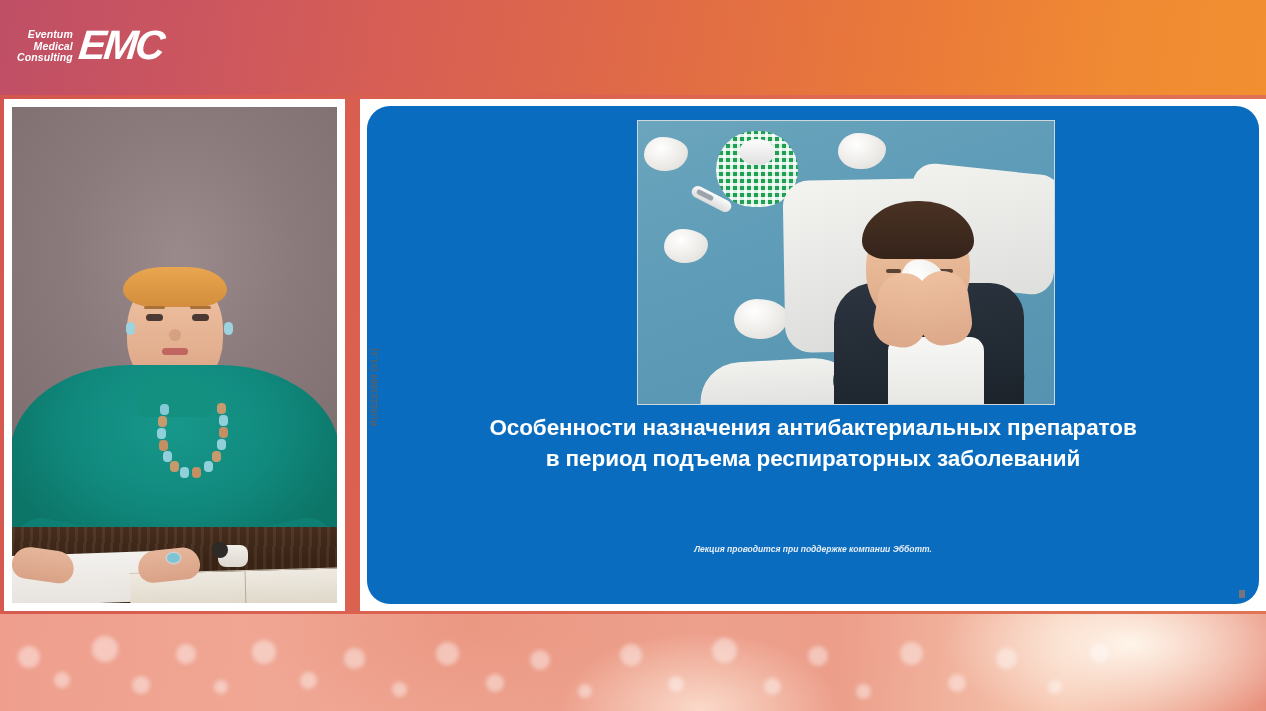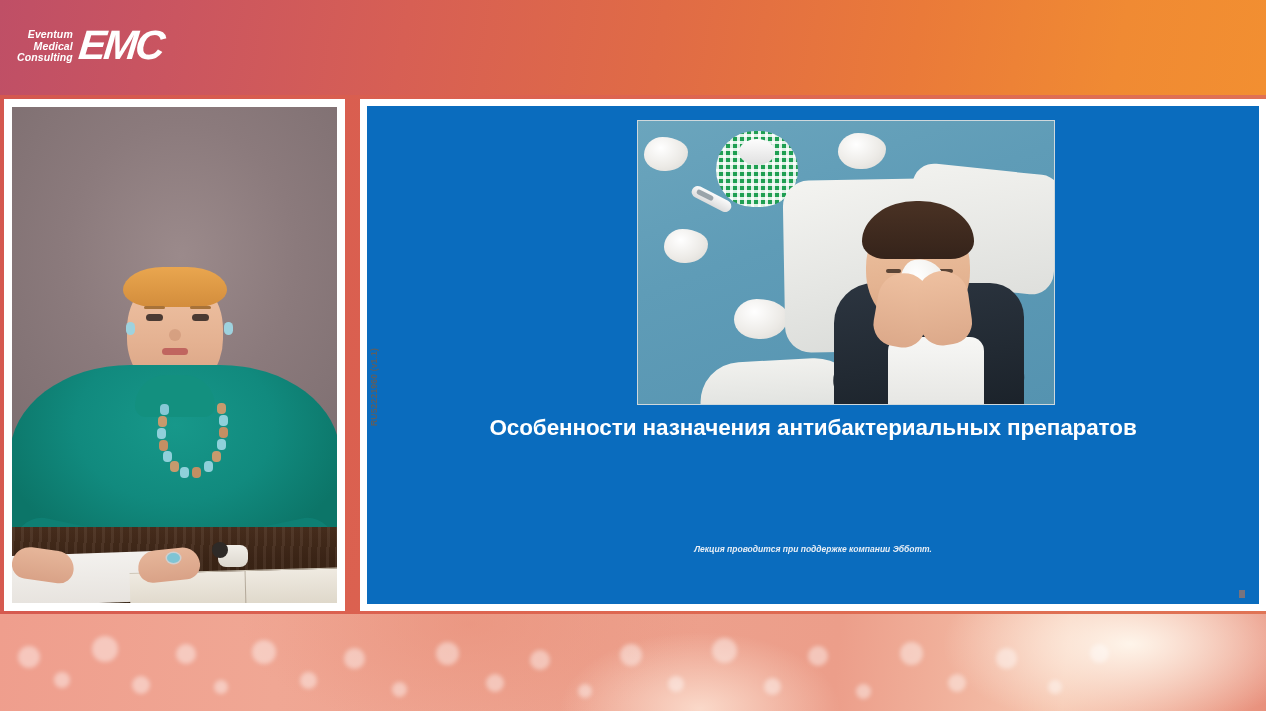--- a/index.html
+++ b/index.html
@@ -312,20 +312,21 @@
     background: #ffffff;
     padding: 7px;
     box-sizing: border-box;
   }
   #slide {
     position: relative;
     width: 100%;
     height: 100%;
     background: #0a6cbe;
     overflow: hidden;
+    border-radius: 23px;
   }
   #slide-artifact {
     position: absolute;
     right: 14px; bottom: 6px;
     width: 6px; height: 8px;
     background: rgba(180,120,90,.65);
   }
 
   
   #slide-code {
@@ -599,20 +600,21 @@
         <div id="ph-hair"></div>
         <div class="ph-eye" style="left:248px"></div>
         <div class="ph-eye" style="left:300px"></div>
         <div id="ph-napkin"></div>
         <div id="ph-hand-l"></div>
         <div id="ph-hand-r"></div>
       </div>
 
       <div id="slide-title">
         <div>Особенности назначения антибактериальных препаратов</div>
+        <div>в период подъема респираторных  заболеваний</div>
       </div>
 
 
       <div id="slide-disclaimer">
         <div>Лекция проводится при поддержке компании Эбботт.</div>
       </div>
 
       <div id="slide-artifact"></div>
     </div>
   </div>

